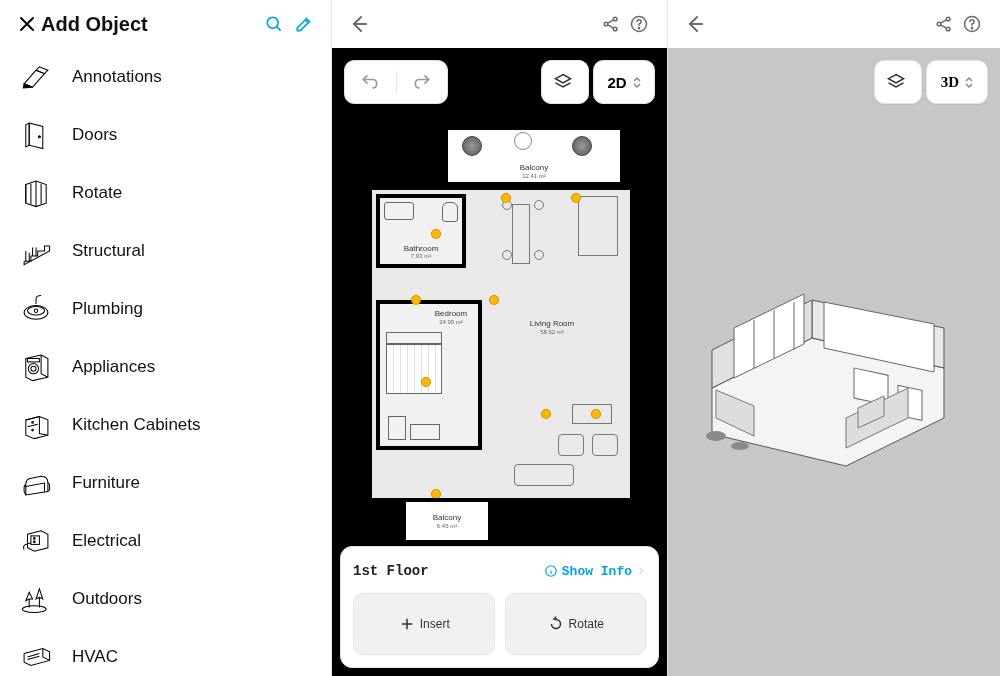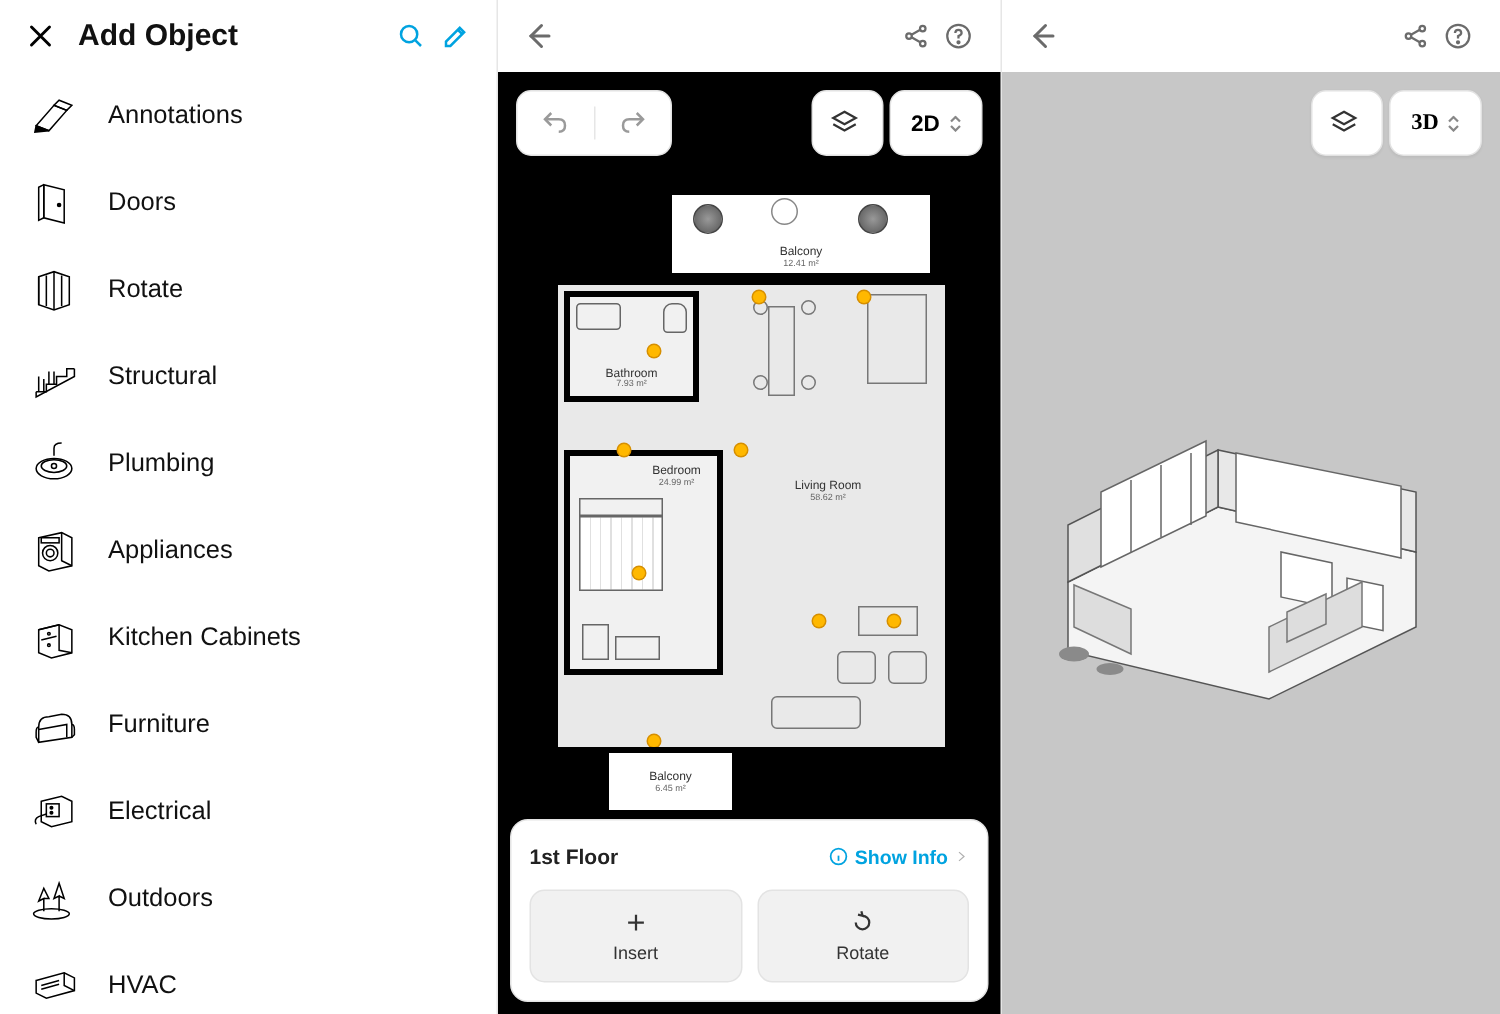--- a/index.html
+++ b/index.html
@@ -8,21 +8,21 @@
   .col { height: 100%; border-right: 1px solid #e6e6e6; position: relative; background: #fff; }
   .col:last-child { border-right: none; font-family: Liberation Serif, serif; }
   .col-left { width: 332px; flex: 0 0 332px; }
   .col-mid  { width: 336px; flex: 0 0 336px; }
   .col-right{ width: 332px; flex: 0 0 332px; }
 
   
   .left-header { height: 48px; display: flex; align-items: center; padding: 0 12px 0 16px; }
   .close-x { width: 22px; height: 22px; display:flex; align-items:center; justify-content:center; cursor:pointer; }
   .close-x svg { width: 18px; height: 18px; }
-  .left-title { font-size: 20px; font-weight: 600; margin-left: 14px; flex: 1; color:#111; }
+  .left-title { font-size: 20px; font-weight: 600; margin-left: 3px; flex: 1; color:#111; }
   .hdr-icon { width: 30px; display:flex; justify-content:center; cursor:pointer; }
   .hdr-icon svg { width: 20px; height: 20px; stroke:#00a3e0; fill:none; stroke-width:2; }
 
   .categories { overflow: hidden; height: calc(100% - 48px); }
   .cat { display:flex; align-items:center; height: 58px; padding-left: 16px; cursor:pointer; }
   .cat-icon { width: 40px; height: 38px; display:flex; align-items:center; justify-content:center; }
   .cat-icon svg { width: 34px; height: 34px; }
   .cat-label { margin-left: 16px; font-size: 17px; color:#111; }
 
   
@@ -55,26 +55,26 @@
   .fp-main { top:58px; left:0; width:270px; height:320px; }
   .fp-bath { position:absolute; top:4px; left:4px; width:90px; height:74px; border:4px solid #000; background:#f1f1f1; }
   .fp-bed  { position:absolute; top:110px; left:4px; width:106px; height:150px; border:4px solid #000; background:#f1f1f1; }
   .fp-balc2{ position:absolute; bottom:-46px; left:30px; width:90px; height:46px; border:4px solid #000; background:#fff; }
   .room-label { position:absolute; font-size:8px; text-align:center; color:#333; line-height:1.1; }
   .room-label small { display:block; font-size:6px; color:#666; }
   .yellow-dot { position:absolute; width:8px; height:8px; border-radius:50%; background:#ffb800; box-shadow:0 0 0 1px #d68f00; }
 
   
   .bottom-sheet { position:absolute; left:8px; right:8px; bottom:8px; background:#fff; border:1px solid #e4e4e4; border-radius:12px; padding:10px 12px 12px; box-shadow:0 -1px 4px rgba(0,0,0,0.05); }
-  .sheet-row { display:flex; align-items:center; height:28px; }
+  .sheet-row { display:flex; align-items:center; height:28px;font-family:Liberation Mono, monospace; }
   .floor-label { font-size:14px; font-weight:600; color:#222; flex:1; }
   .show-info { display:flex; align-items:center; color:#00a3e0; font-size:13px; font-weight:600; cursor:pointer; gap:4px; }
   .show-info svg { width:14px; height:14px; }
   .sheet-btns { display:flex; gap:10px; margin-top:8px; }
-  .sheet-btn { flex:1; background:#f1f1f1; border:1px solid #e3e3e3; border-radius:10px; height:62px; display:flex; flex-direction:column; align-items:center; justify-content:center; cursor:pointer; gap:4px; }
+  .sheet-btn { flex:1; background:#f1f1f1; border:1px solid #e3e3e3; border-radius:10px; height:62px; display:flex; align-items:center; justify-content:center; cursor:pointer; gap:4px; }
   .sheet-btn svg { width:18px; height:18px; }
   .sheet-btn-label { font-size:12px; color:#333; font-weight:500; }
 
   
   .iso-house { position:absolute; top:190px; left:26px; width:280px; height:230px; }
 </style>
 </head>
 <body>
 
 <div class="app">

